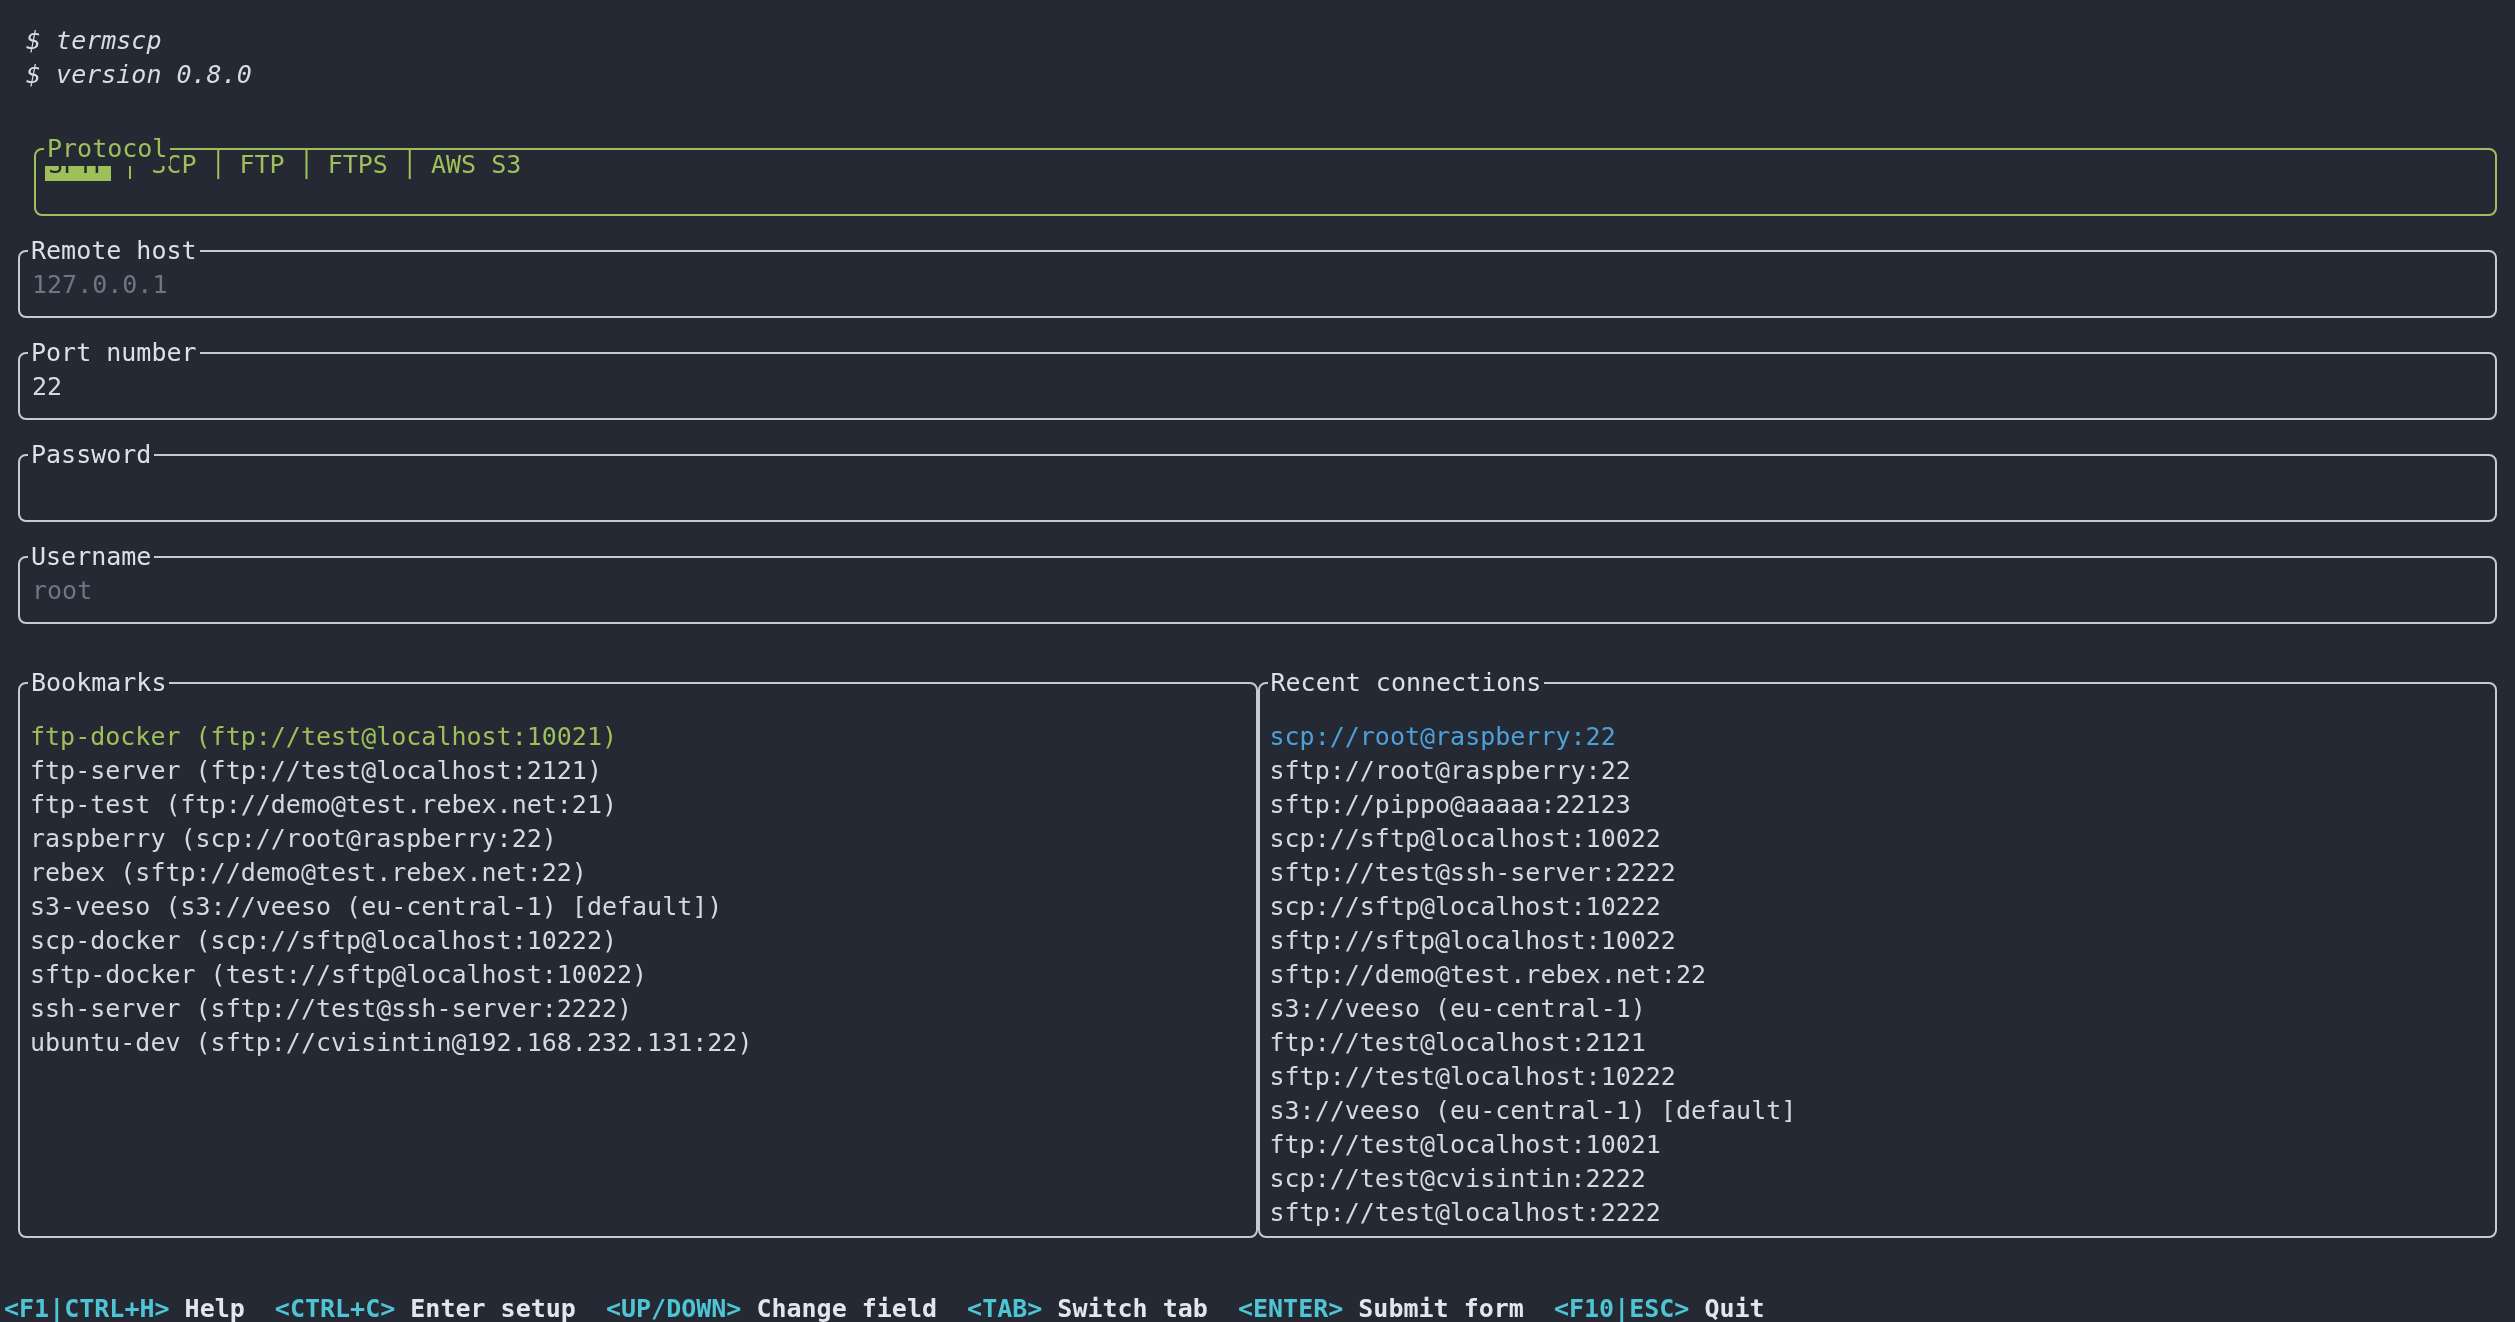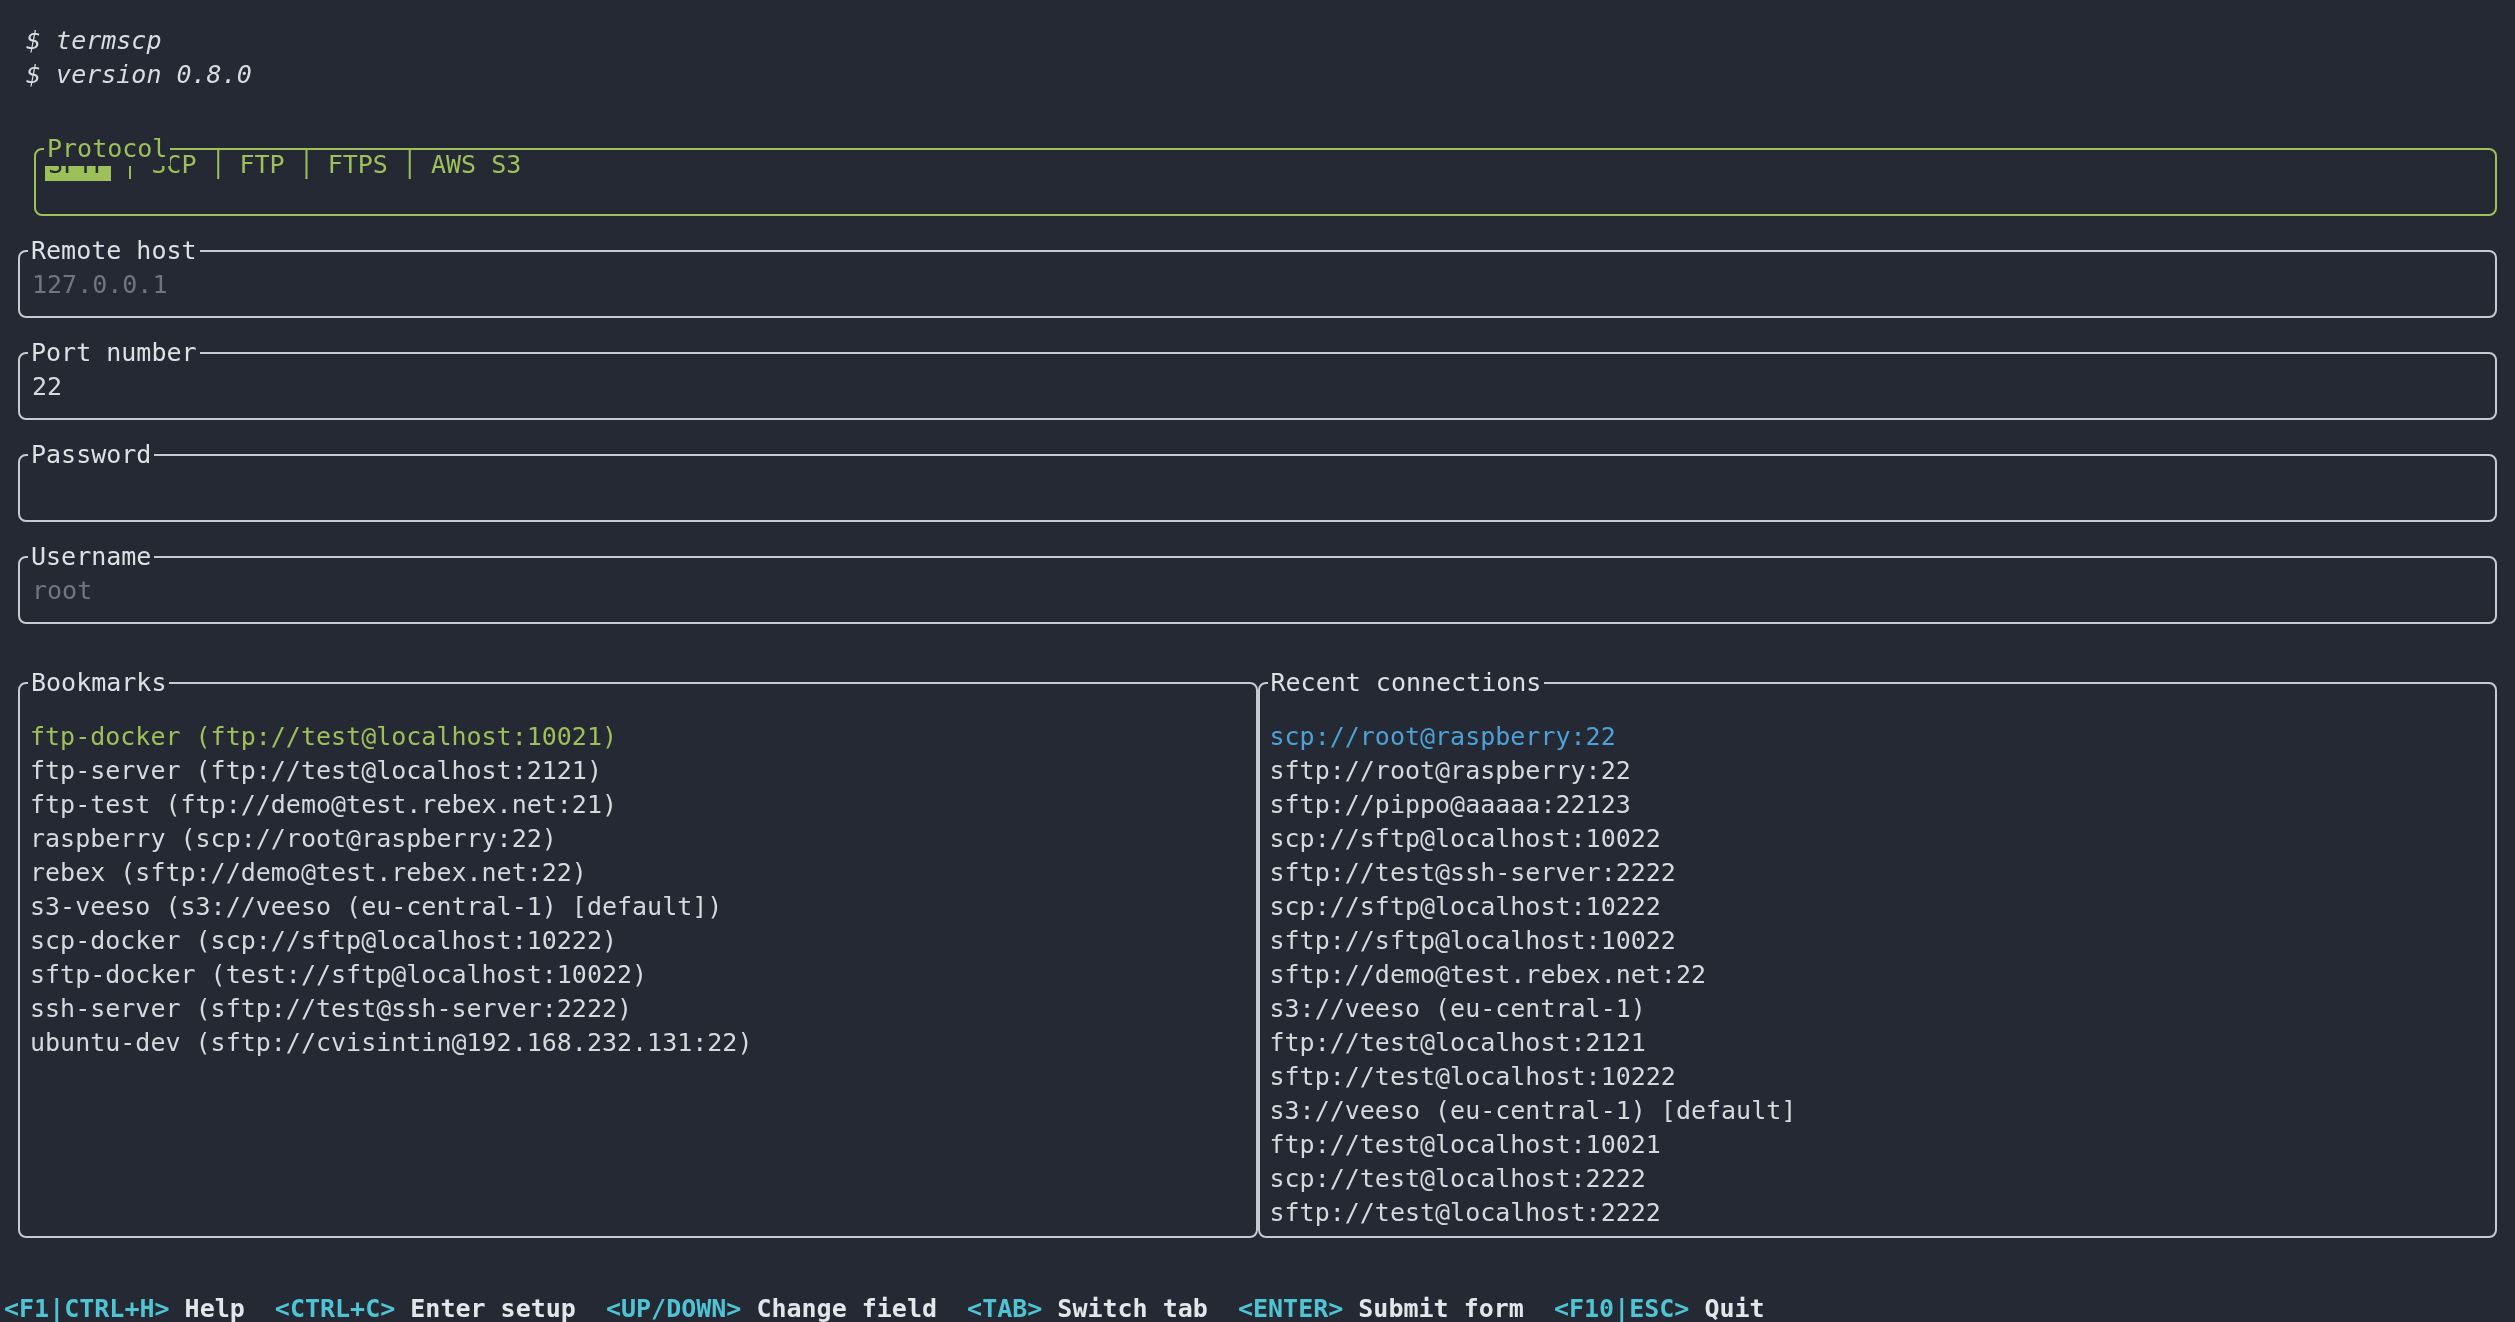--- a/index.html
+++ b/index.html
@@ -154,21 +154,21 @@
           <li class="li">s3://veeso (eu-central-1)</li>
 
           <li class="li">ftp://test@localhost:2121</li>
 
           <li class="li">sftp://test@localhost:10222</li>
 
           <li class="li">s3://veeso (eu-central-1) [default]</li>
 
           <li class="li">ftp://test@localhost:10021</li>
 
-          <li class="li">scp://test@localhost:2222</li>
+          <li class="li">scp://test@cvisintin:2222</li>
 
           <li class="li">sftp://test@localhost:2222</li>
         </ul>
     </div>
 
   </div>
 
   <div class="footer">
     
   

